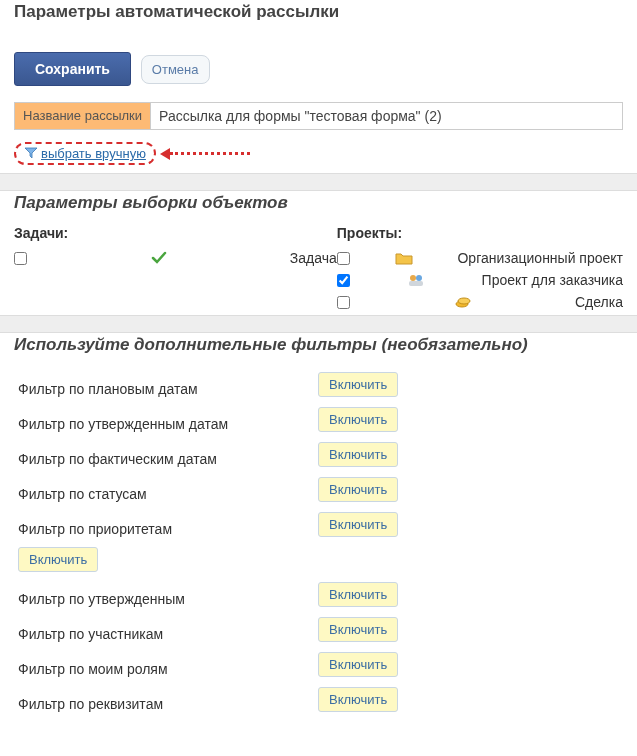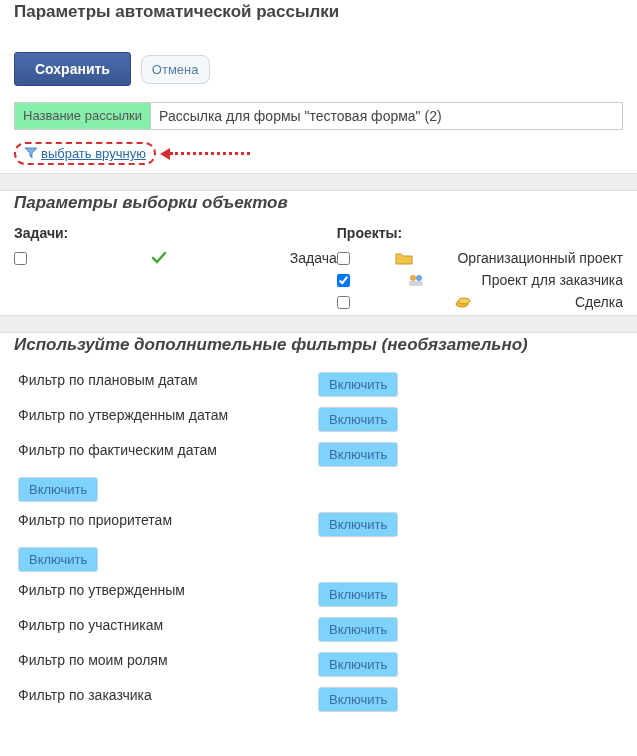--- a/index.html
+++ b/index.html
@@ -62,21 +62,21 @@
     display: flex;
     align-items: stretch;
     margin-bottom: 8px;
   }
   .name-label {
     border: 1px solid #ccc;
     border-right: none;
     padding: 5px 8px;
     font-size: 13px;
     color: #555;
-    background: #86efac;
+    background: #fdba74;
     white-space: nowrap;
   }
   .name-input {
     flex: 1;
     border: 1px solid #ccc;
     padding: 5px 8px;
     font-size: 14px;
     color: #444;
   }
   .manual-select-wrap {
@@ -139,34 +139,34 @@
     display: inline-flex;
     align-items: center;
     justify-content: center;
     margin-right: 5px;
   }
   .filters-table {
     padding-left: 4px;
   }
   .filter-row {
     display: flex;
-    align-items: flex-start;
+    align-items: flex-end;
     padding: 5px 0;
   }
   .filter-label {
     width: 300px;
     font-size: 14px;
     color: #333;
   }
   .filter-action {
     display: inline-block;
   }
   .btn-enable {
     border: 1px solid #c9d6e2;
-    background: #7dd3fc;
+    background: #fef9c3;
     color: #3b6da3;
     font-size: 13px;
     padding: 4px 10px;
     border-radius: 3px;
     cursor: pointer;
   }
 </style>
 </head>
 <body>
 
@@ -264,20 +264,21 @@
     </div>
     <div class="filter-row">
       <div class="filter-label">Фильтр по утвержденным датам</div>
       <div class="filter-action"><button class="btn-enable">Включить</button></div>
     </div>
     <div class="filter-row">
       <div class="filter-label">Фильтр по фактическим датам</div>
       <div class="filter-action"><button class="btn-enable">Включить</button></div>
     </div>
     <div class="filter-row">
+      <div class="filter-label">Фильтр по статусам</div>
       <div class="filter-action"><button class="btn-enable">Включить</button></div>
     </div>
     <div class="filter-row">
       <div class="filter-label">Фильтр по приоритетам</div>
       <div class="filter-action"><button class="btn-enable">Включить</button></div>
     </div>
     <div class="filter-row">
       <div class="filter-action"><button class="btn-enable">Включить</button></div>
     </div>
     <div class="filter-row">
@@ -286,21 +287,21 @@
     </div>
     <div class="filter-row">
       <div class="filter-label">Фильтр по участникам</div>
       <div class="filter-action"><button class="btn-enable">Включить</button></div>
     </div>
     <div class="filter-row">
       <div class="filter-label">Фильтр по моим ролям</div>
       <div class="filter-action"><button class="btn-enable">Включить</button></div>
     </div>
     <div class="filter-row">
-      <div class="filter-label">Фильтр по заказчика</div>
+      <div class="filter-label">Фильтр по реквизитам</div>
       <div class="filter-action"><button class="btn-enable">Включить</button></div>
     </div>
     <div class="filter-row">
       
       
     </div>
 
   </div>
 </div>
 

